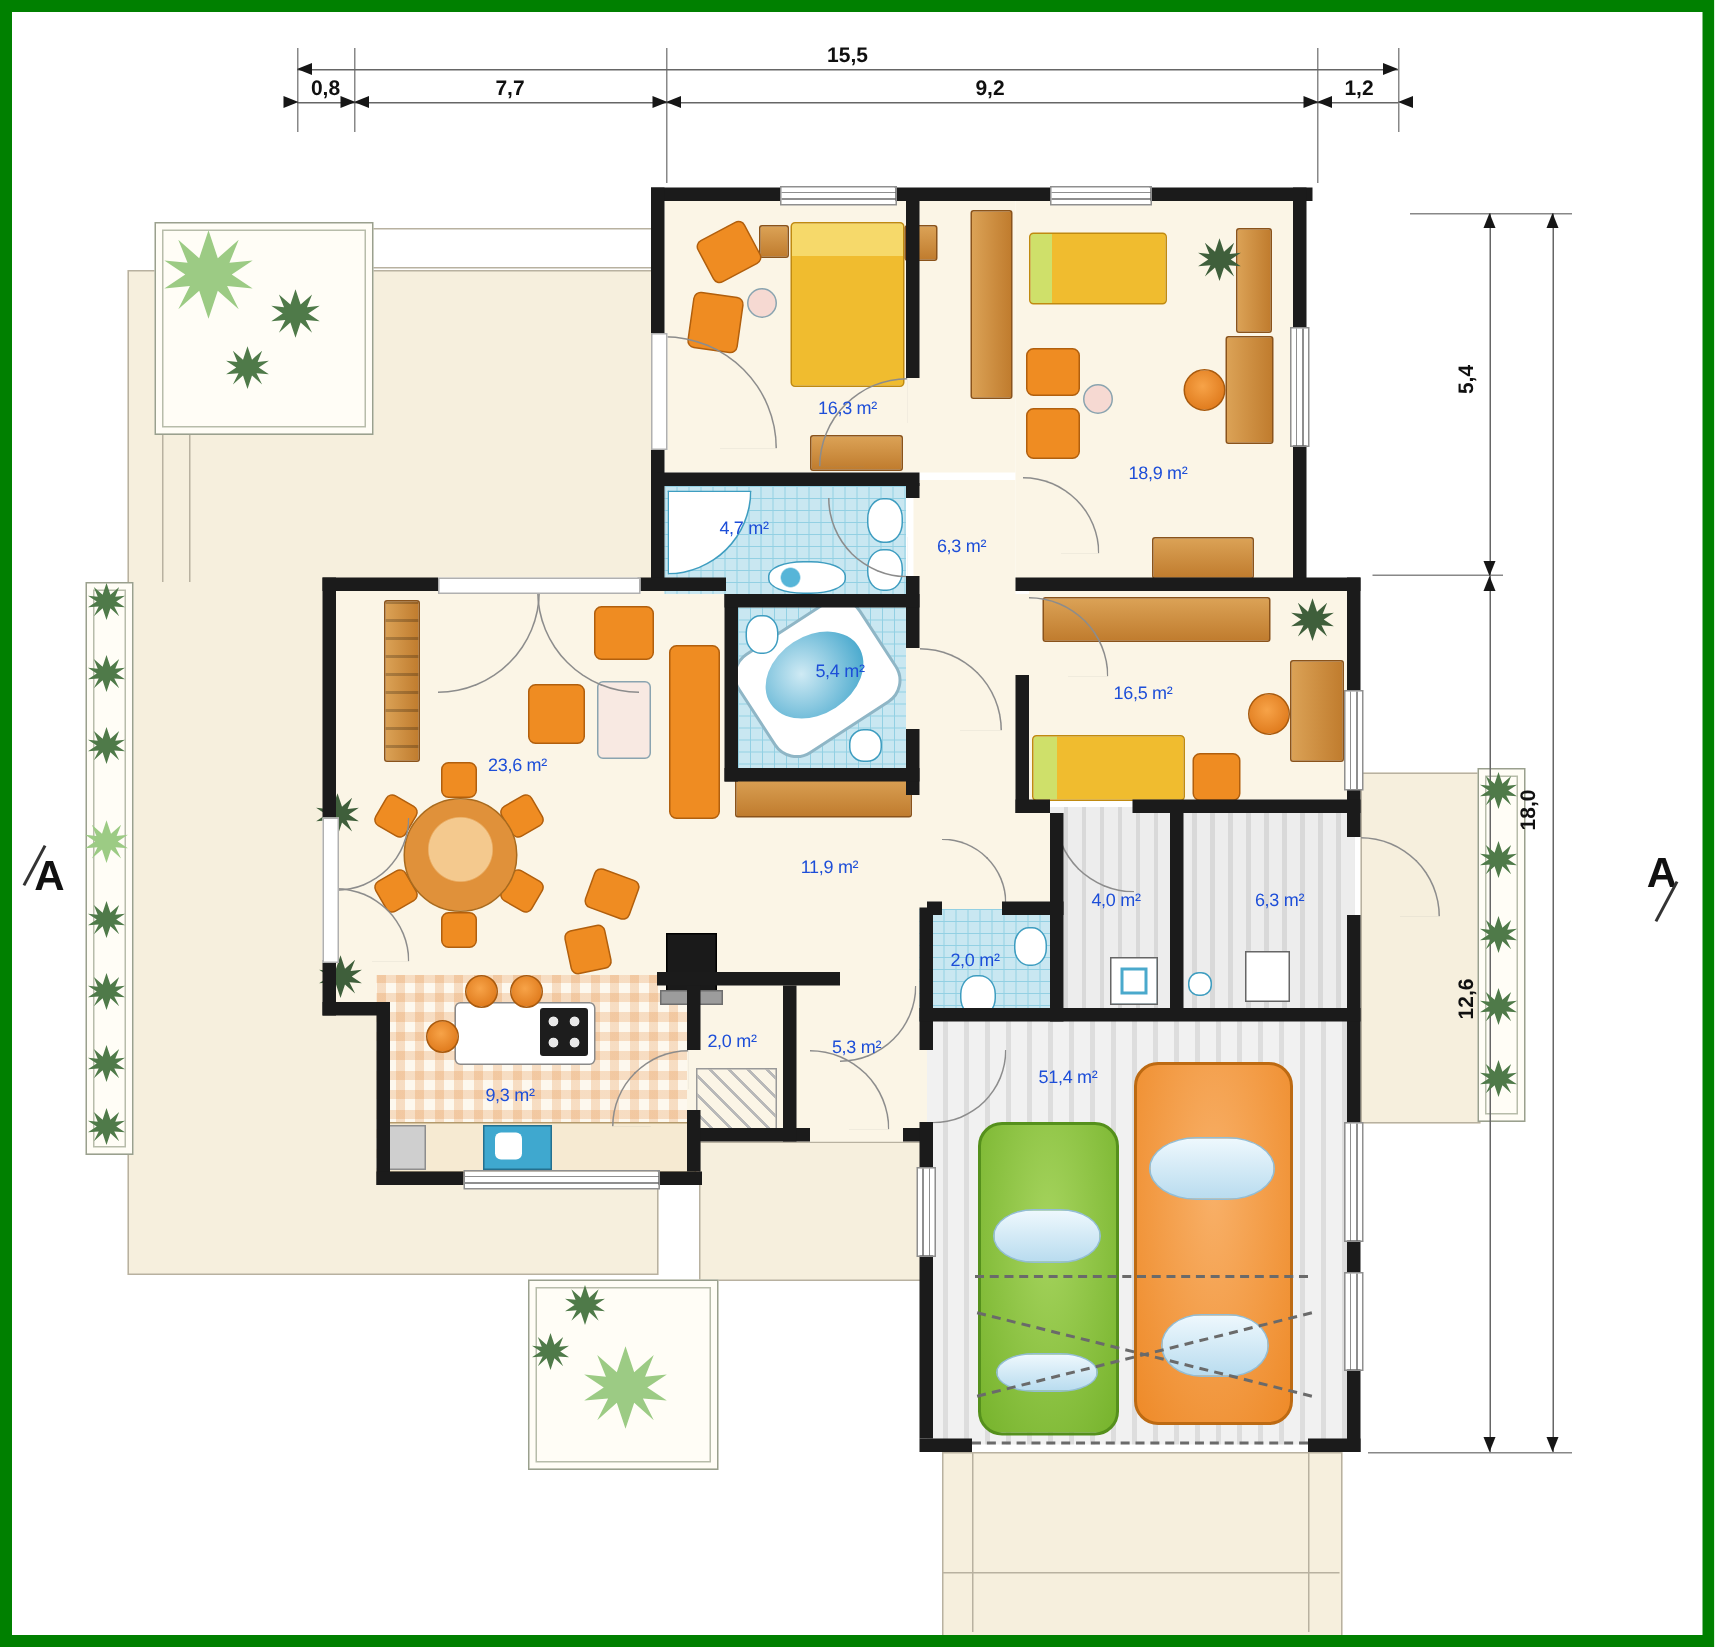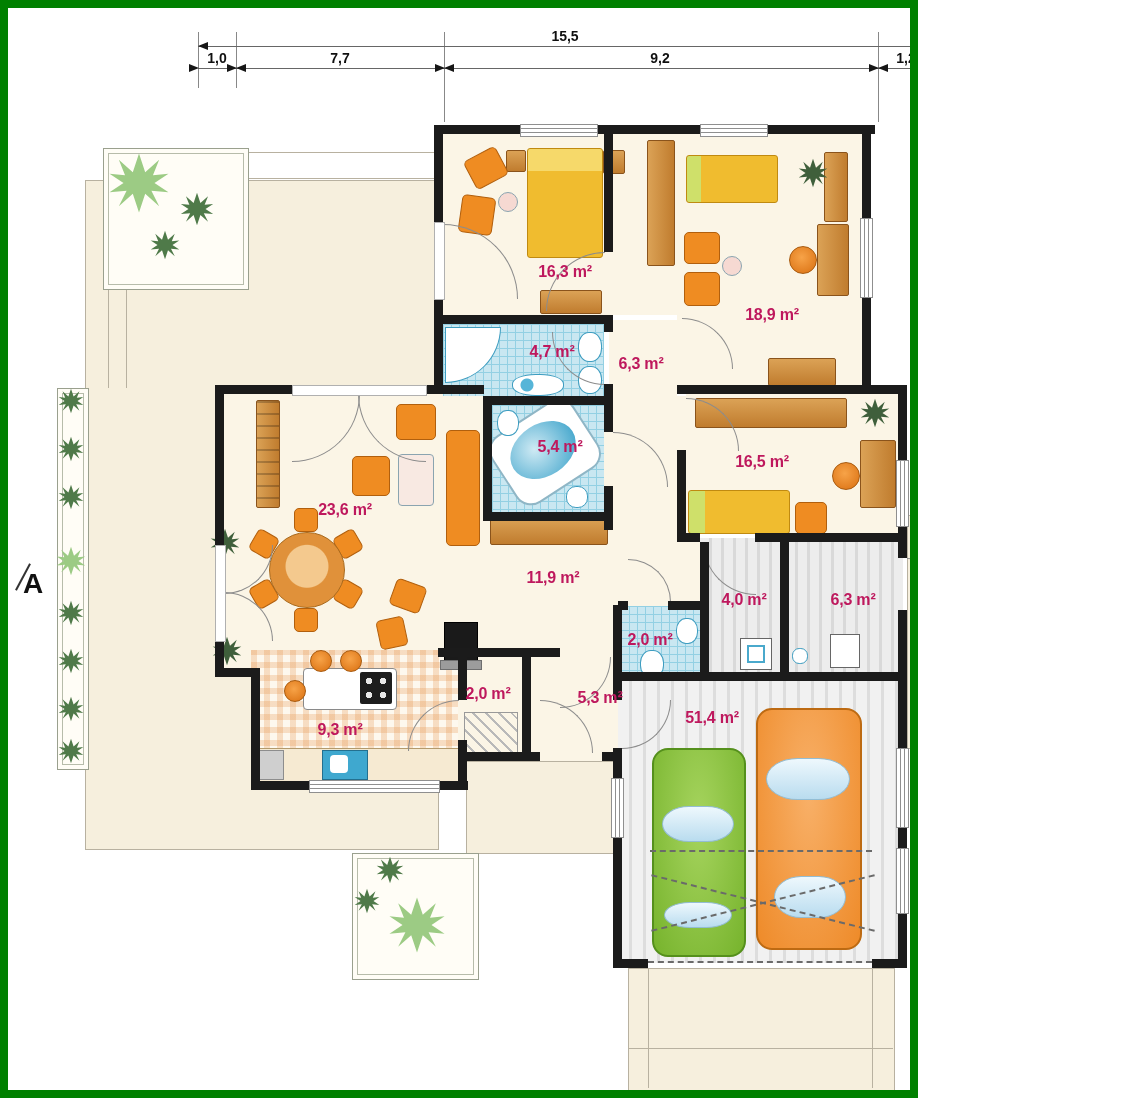--- a/index.html
+++ b/index.html
@@ -1,16 +1,16 @@
 <!DOCTYPE html>
 <html><head>
 <meta charset="utf-8">
 <style>
   html,body{margin:0;padding:0;background:#fff}
-  #canvas{position:relative;width:918px;height:1098px;background:#fff;overflow:hidden;
+  #canvas{position:relative;width:1143px;height:1098px;background:#fff;overflow:hidden;
           font-family:"Liberation Sans",sans-serif}
   #frame{position:absolute;inset:0;border:8px solid #008000;z-index:99;pointer-events:none}
   .wall{position:absolute;background:#1b1b1b;z-index:30}
   .opening{position:absolute;background:#fff;border:1px solid #b0b0b0;z-index:31}
   .win{position:absolute;z-index:32;border:1px solid #8f8f8f}
   .winh{background:linear-gradient(180deg,#fff 0 25%,#8f8f8f 25% 35%,#fff 35% 65%,#8f8f8f 65% 75%,#fff 75%)}
   .winv{background:linear-gradient(90deg,#fff 0 25%,#8f8f8f 25% 35%,#fff 35% 65%,#8f8f8f 65% 75%,#fff 75%)}
   .floor{position:absolute;z-index:10}
   .cream{background:#fbf5e6}
   .bluef{background-color:#c9e7f1;background-image:linear-gradient(#93d0e3 1px,transparent 1px),
@@ -29,21 +29,21 @@
   .bedh{background:linear-gradient(90deg,#cfe06a 0 16%,#f0bc2f 16%);border:1px solid #c08a10;border-radius:3px}
   .or{background:#ef8c22;border:1px solid #b15f0d;border-radius:5px}
   .orc{background:radial-gradient(circle at 45% 40%,#f7a348,#d96f10);border:1px solid #a85a0e;border-radius:50%}
   .wht{background:#fff;border:1px solid #8aa4b0;border-radius:4px}
   .fix{background:#fff;border:1.5px solid #3e9dc0;border-radius:45%}
   .arc{position:absolute;z-index:26}
   .arc.tl{border-top:1.5px solid #8c8c8c;border-left:1.5px solid #8c8c8c;border-top-left-radius:100%}
   .arc.tr{border-top:1.5px solid #8c8c8c;border-right:1.5px solid #8c8c8c;border-top-right-radius:100%}
   .arc.bl{border-bottom:1.5px solid #8c8c8c;border-left:1.5px solid #8c8c8c;border-bottom-left-radius:100%}
   .arc.br{border-bottom:1.5px solid #8c8c8c;border-right:1.5px solid #8c8c8c;border-bottom-right-radius:100%}
-  .rlabel{position:absolute;z-index:45;font-weight:700;font-size:16px;color:#be185d;
+  .rlabel{position:absolute;z-index:45;font-weight:400;font-size:12px;color:#1d4ed8;
           transform:translate(-50%,-50%);white-space:nowrap;letter-spacing:-.2px}
   .dline{position:absolute;background:#666;z-index:5}
   .thin{position:absolute;background:#b8b1a0;z-index:2}
   .dlabel{position:absolute;z-index:6;font-weight:700;font-size:14px;color:#101010;
           transform:translate(-50%,-50%);white-space:nowrap}
   .dlabel.rot{transform:translate(-50%,-50%) rotate(-90deg)}
   .tri{position:absolute;width:0;height:0;z-index:6}
   .tri.r{border-top:4px solid transparent;border-bottom:4px solid transparent;border-left:10px solid #161616}
   .tri.l{border-top:4px solid transparent;border-bottom:4px solid transparent;border-right:10px solid #161616}
   .tri.u{border-left:4px solid transparent;border-right:4px solid transparent;border-bottom:10px solid #161616}
@@ -173,21 +173,21 @@
   <div class="dlabel" style="left:565px;top:36px">15,5</div>
   <div class="dline" style="left:198px;top:68px;width:734px;height:1px"></div>
   <div class="tri r" style="left:189px;top:64px"></div>
   <div class="tri l" style="left:236px;top:64px"></div>
   <div class="tri r" style="left:227px;top:64px"></div>
   <div class="tri l" style="left:444px;top:64px"></div>
   <div class="tri r" style="left:435px;top:64px"></div>
   <div class="tri l" style="left:878px;top:64px"></div>
   <div class="tri r" style="left:869px;top:64px"></div>
   <div class="tri l" style="left:932px;top:64px"></div>
-  <div class="dlabel" style="left:217px;top:58px">1,0</div>
+  <div class="dlabel" style="left:217px;top:58px">0,8</div>
   <div class="dlabel" style="left:340px;top:58px">7,7</div>
   <div class="dlabel" style="left:660px;top:58px">9,2</div>
   <div class="dlabel" style="left:906px;top:58px">1,2</div>
 
   <div class="thin" style="left:940px;top:142px;width:108px;height:1px;background:#888"></div>
   <div class="thin" style="left:915px;top:383px;width:87px;height:1px;background:#888"></div>
   <div class="thin" style="left:912px;top:968px;width:136px;height:1px;background:#888"></div>
   <div class="dline" style="left:993px;top:142px;width:1px;height:826px"></div>
   <div class="dline" style="left:1035px;top:142px;width:1px;height:826px"></div>
   <div class="tri u" style="left:989px;top:142px"></div>
@@ -378,26 +378,26 @@
   <div class="glass" style="left:766px;top:758px;width:82px;height:40px"></div>
   <div class="glass" style="left:774px;top:876px;width:70px;height:40px"></div>
 
   <div class="dash" style="left:650px;top:850px;width:222px"></div>
   <div class="dash" style="left:648px;top:961px;width:224px"></div>
   <div class="dash" style="left:648px;top:902px;width:230px;transform:rotate(14deg)"></div>
   <div class="dash" style="left:648px;top:902px;width:230px;transform:rotate(-14deg)"></div>
 
   <div class="rlabel" style="left:565px;top:272px">16,3 m²</div>
   <div class="rlabel" style="left:772px;top:315px">18,9 m²</div>
-  <div class="rlabel" style="left:552px;top:352px">4,7 m²</div>
+  <div class="rlabel" style="left:496px;top:352px">4,7 m²</div>
   <div class="rlabel" style="left:641px;top:364px">6,3 m²</div>
   <div class="rlabel" style="left:560px;top:447px">5,4 m²</div>
   <div class="rlabel" style="left:762px;top:462px">16,5 m²</div>
   <div class="rlabel" style="left:345px;top:510px">23,6 m²</div>
   <div class="rlabel" style="left:553px;top:578px">11,9 m²</div>
   <div class="rlabel" style="left:744px;top:600px">4,0 m²</div>
   <div class="rlabel" style="left:853px;top:600px">6,3 m²</div>
   <div class="rlabel" style="left:650px;top:640px">2,0 m²</div>
   <div class="rlabel" style="left:488px;top:694px">2,0 m²</div>
-  <div class="rlabel" style="left:600px;top:698px">5,3 m²</div>
+  <div class="rlabel" style="left:571px;top:698px">5,3 m²</div>
   <div class="rlabel" style="left:340px;top:730px">9,3 m²</div>
   <div class="rlabel" style="left:712px;top:718px">51,4 m²</div>
 </div>
 
 </body></html>

